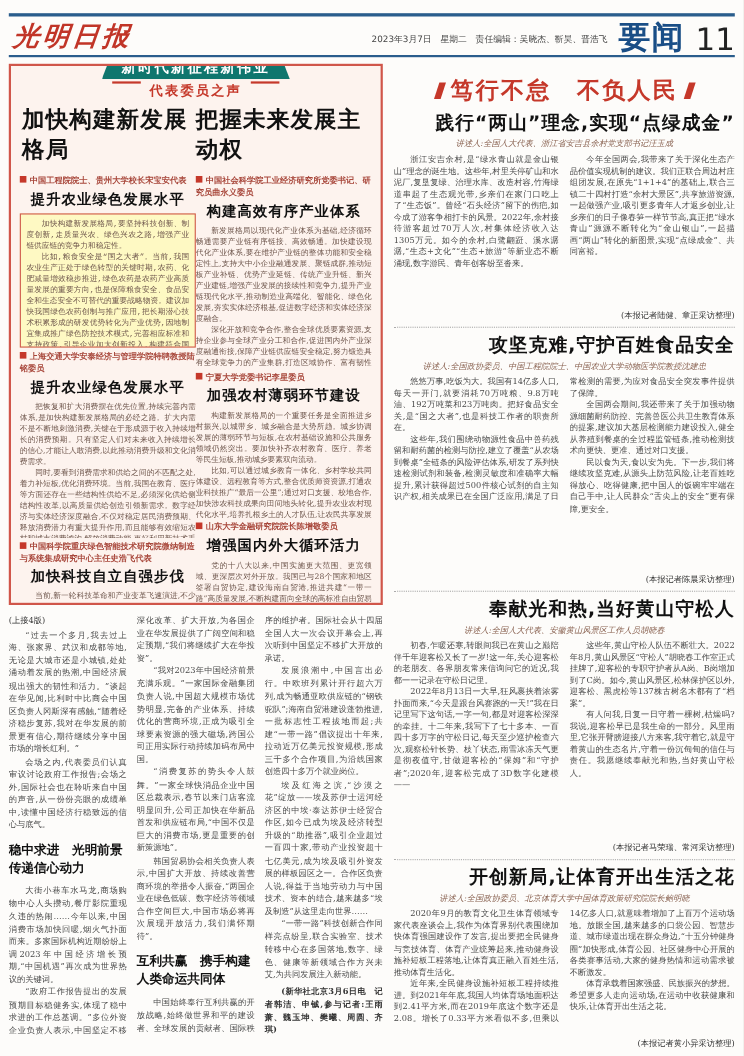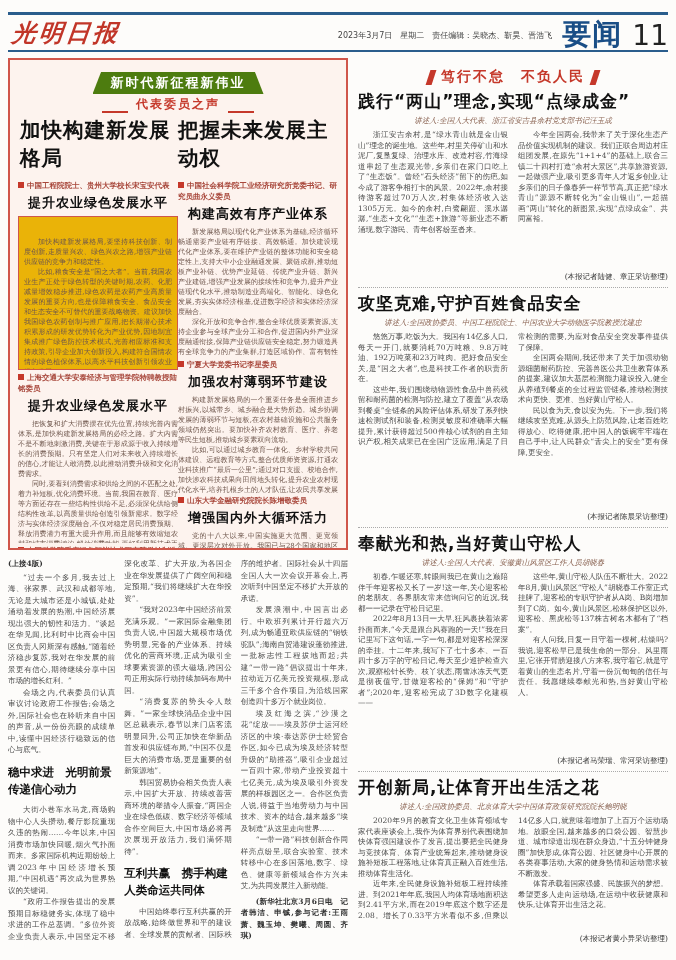--- a/index.html
+++ b/index.html
@@ -19,55 +19,55 @@
 
   
   .content{position:absolute;left:8px;right:8px;top:58px;bottom:4px;display:flex;gap:10px;}
   .col-left{width:340px;flex:0 0 340px;position:relative;}
   .col-right{flex:1;position:relative;}
 
   
   .red-box{position:relative;border:2px solid #d0564a;background:#fdf3ee;height:492px;
            padding:4px 8px 6px;box-sizing:border-box;overflow:hidden;}
   .ribbon-wrap{text-align:center;margin-top:-14px;}
-  .ribbon{display:inline-block;background:#4d7c0f;color:#fff;font-family:"DejaVu Sans",sans-serif;
+  .ribbon{display:inline-block;background:#0f766e;color:#fff;font-family:"DejaVu Sans",sans-serif;
           font-weight:bold;font-size:13px;padding:2px 18px;letter-spacing:2px;
-          clip-path:polygon(5% 0,95% 0,100% 100%,0 100%);margin-top:22px;}
-  .subbanner{display:flex;align-items:flex-end;justify-content:center;gap:8px;margin:2px 0 3px;}
+          clip-path:polygon(5% 0,95% 0,100% 100%,0 100%);}
+  .subbanner{display:flex;align-items:flex-start;justify-content:center;gap:8px;margin:2px 0 3px;}
   .subbanner .lbl{color:#c5382a;font-weight:bold;font-size:12px;font-family:"DejaVu Sans",sans-serif;letter-spacing:2px;}
   .dash-line{width:26px;height:2px;background:#c5382a;}
   .box-headline{display:flex;justify-content:space-between;padding:0 2px;margin:2px 0 6px;}
   .box-headline span{font-family:"DejaVu Sans",sans-serif;font-weight:900;font-size:20.5px;color:#111;letter-spacing:1px;}
   .box-cols{display:flex;gap:0;}
   .box-col{flex:1;min-width:0;}
   .lb-byline{color:#a8473b;font-size:7.5px;line-height:1.45;margin:3px 0 2px;font-weight:bold;}
   .sq{display:inline-block;width:6px;height:6px;background:#c5382a;margin-right:3px;vertical-align:0;}
   .lb-title{text-align:center;font-family:"DejaVu Sans",sans-serif;font-weight:900;
             font-size:13px;color:#111;margin:2px 0 4px;letter-spacing:1px;}
   .lb-body{font-size:7px;line-height:10px;color:#6e564c;text-align:justify;overflow:hidden;}
   .lb-body .para{margin:0;text-indent:2em;text-align:justify;}
-  .boxed-body{border:1.5px solid #cf574b;padding:20px 5px;background:#eab308;}
+  .boxed-body{border:1.5px solid #cf574b;padding:4px 5px;background:#fef9c3;font-family:Liberation Mono, monospace;}
 
   
   .left-bottom{position:absolute;left:0;right:0;top:500px;height:394px;overflow:hidden;
                column-count:3;column-gap:9px;font-size:7.5px;line-height:11.5px;color:#4a4a4a;}
   .left-bottom .para{margin:0;text-indent:2em;text-align:justify;}
-  .continued{font-weight:bold;color:#333;margin:0 0 2px;}
+  .continued{font-weight:normal;color:#333;margin:0 0 2px;}
   .lbot-subhead{font-family:"DejaVu Sans",sans-serif;font-weight:900;color:#111;
                 font-size:11.5px;line-height:1.5;text-align:left;margin:8px 0 6px;
                 break-inside:avoid;}
   .lbot-credit{font-weight:bold;color:#333;text-align:justify;text-indent:2em;margin-top:4px;}
 
   
   .badge{display:flex;align-items:center;justify-content:center;gap:7px;margin:10px 0 4px;}
-  .badge .lbl{color:#c5382a;font-family:"DejaVu Sans",sans-serif;font-weight:900;font-size:14px;letter-spacing:2px;}
+  .badge .lbl{color:#c5382a;font-family:"DejaVu Sans",sans-serif;font-weight:900;font-size:21px;letter-spacing:2px;}
   .quote-bar{width:6px;height:15px;background:#c5382a;transform:skewX(-18deg);}
   .r-article{position:relative;}
   .r-divider{border:none;border-top:1px dotted #aaa;margin:5px 0 4px;}
-  .r-title{text-align:left;font-family:"DejaVu Sans",sans-serif;font-weight:900;
+  .r-title{text-align:right;font-family:"DejaVu Sans",sans-serif;font-weight:900;
            font-size:17px;color:#111;margin:3px 0 3px;letter-spacing:1px;}
   .r-byline{text-align:center;font-size:7.5px;color:#8a6352;margin:0 0 4px;font-style:italic;}
   .r-body{column-count:2;column-gap:10px;font-size:7.5px;line-height:10.5px;color:#4a4a4a;
           text-align:justify;overflow:hidden;}
   .r-body .para{margin:0;text-indent:2em;text-align:justify;}
   .r-credit{font-size:7.5px;font-weight:normal;color:#333;text-align:right;margin-top:2px;}
 </style>
 </head>
 <body>
 
@@ -194,21 +194,21 @@
         <div class="r-credit">(本报记者陆健、章正采访整理)</div>
       </div>
       <hr class="r-divider">
 
       <div class="r-article">
         <div class="r-title">攻坚克难,守护百姓食品安全</div>
         <div class="r-byline">讲述人:全国政协委员、中国工程院院士、中国农业大学动物医学院教授沈建忠</div>
         <div class="r-body" style="height:178px">
             <p class="para">悠悠万事,吃饭为大。我国有14亿多人口,每天一开门,就要消耗70万吨粮、9.8万吨油、192万吨菜和23万吨肉。把好食品安全关,是“国之大者”,也是科技工作者的职责所在。</p>
             <p class="para">这些年,我们围绕动物源性食品中兽药残留和耐药菌的检测与防控,建立了覆盖“从农场到餐桌”全链条的风险评估体系,研发了系列快速检测试剂和装备,检测灵敏度和准确率大幅提升,累计获得超过500件核心试剂的自主知识产权,相关成果已在全国广泛应用,满足了日常检测的需要,为应对食品安全突发事件提供了保障。</p>
-            <p class="para">全国两会期间,我还带来了关于加强动物源细菌耐药防控、完善兽医公共卫生教育体系的提案,建议加大基层检测能力建设投入,健全从养殖到餐桌的全过程监管链条,推动检测技术向更快、更准、当好黄山守松人。</p>
+            <p class="para">全国两会期间,我还带来了关于加强动物源细菌耐药防控、完善兽医公共卫生教育体系的提案,建议加大基层检测能力建设投入,健全从养殖到餐桌的全过程监管链条,推动检测技术向更快、更准、通过对口支援。</p>
             <p class="para">民以食为天,食以安为先。下一步,我们将继续攻坚克难,从源头上防范风险,让老百姓吃得放心、吃得健康,把中国人的饭碗牢牢端在自己手中,让人民群众“舌尖上的安全”更有保障,更安全。</p>
           </div>
         <div class="r-credit">(本报记者陈晨采访整理)</div>
       </div>
       <hr class="r-divider">
 
       <div class="r-article">
         <div class="r-title">奉献光和热,当好黄山守松人</div>
         <div class="r-byline">讲述人:全国人大代表、安徽黄山风景区工作人员胡晓春</div>
         <div class="r-body" style="height:182px">

